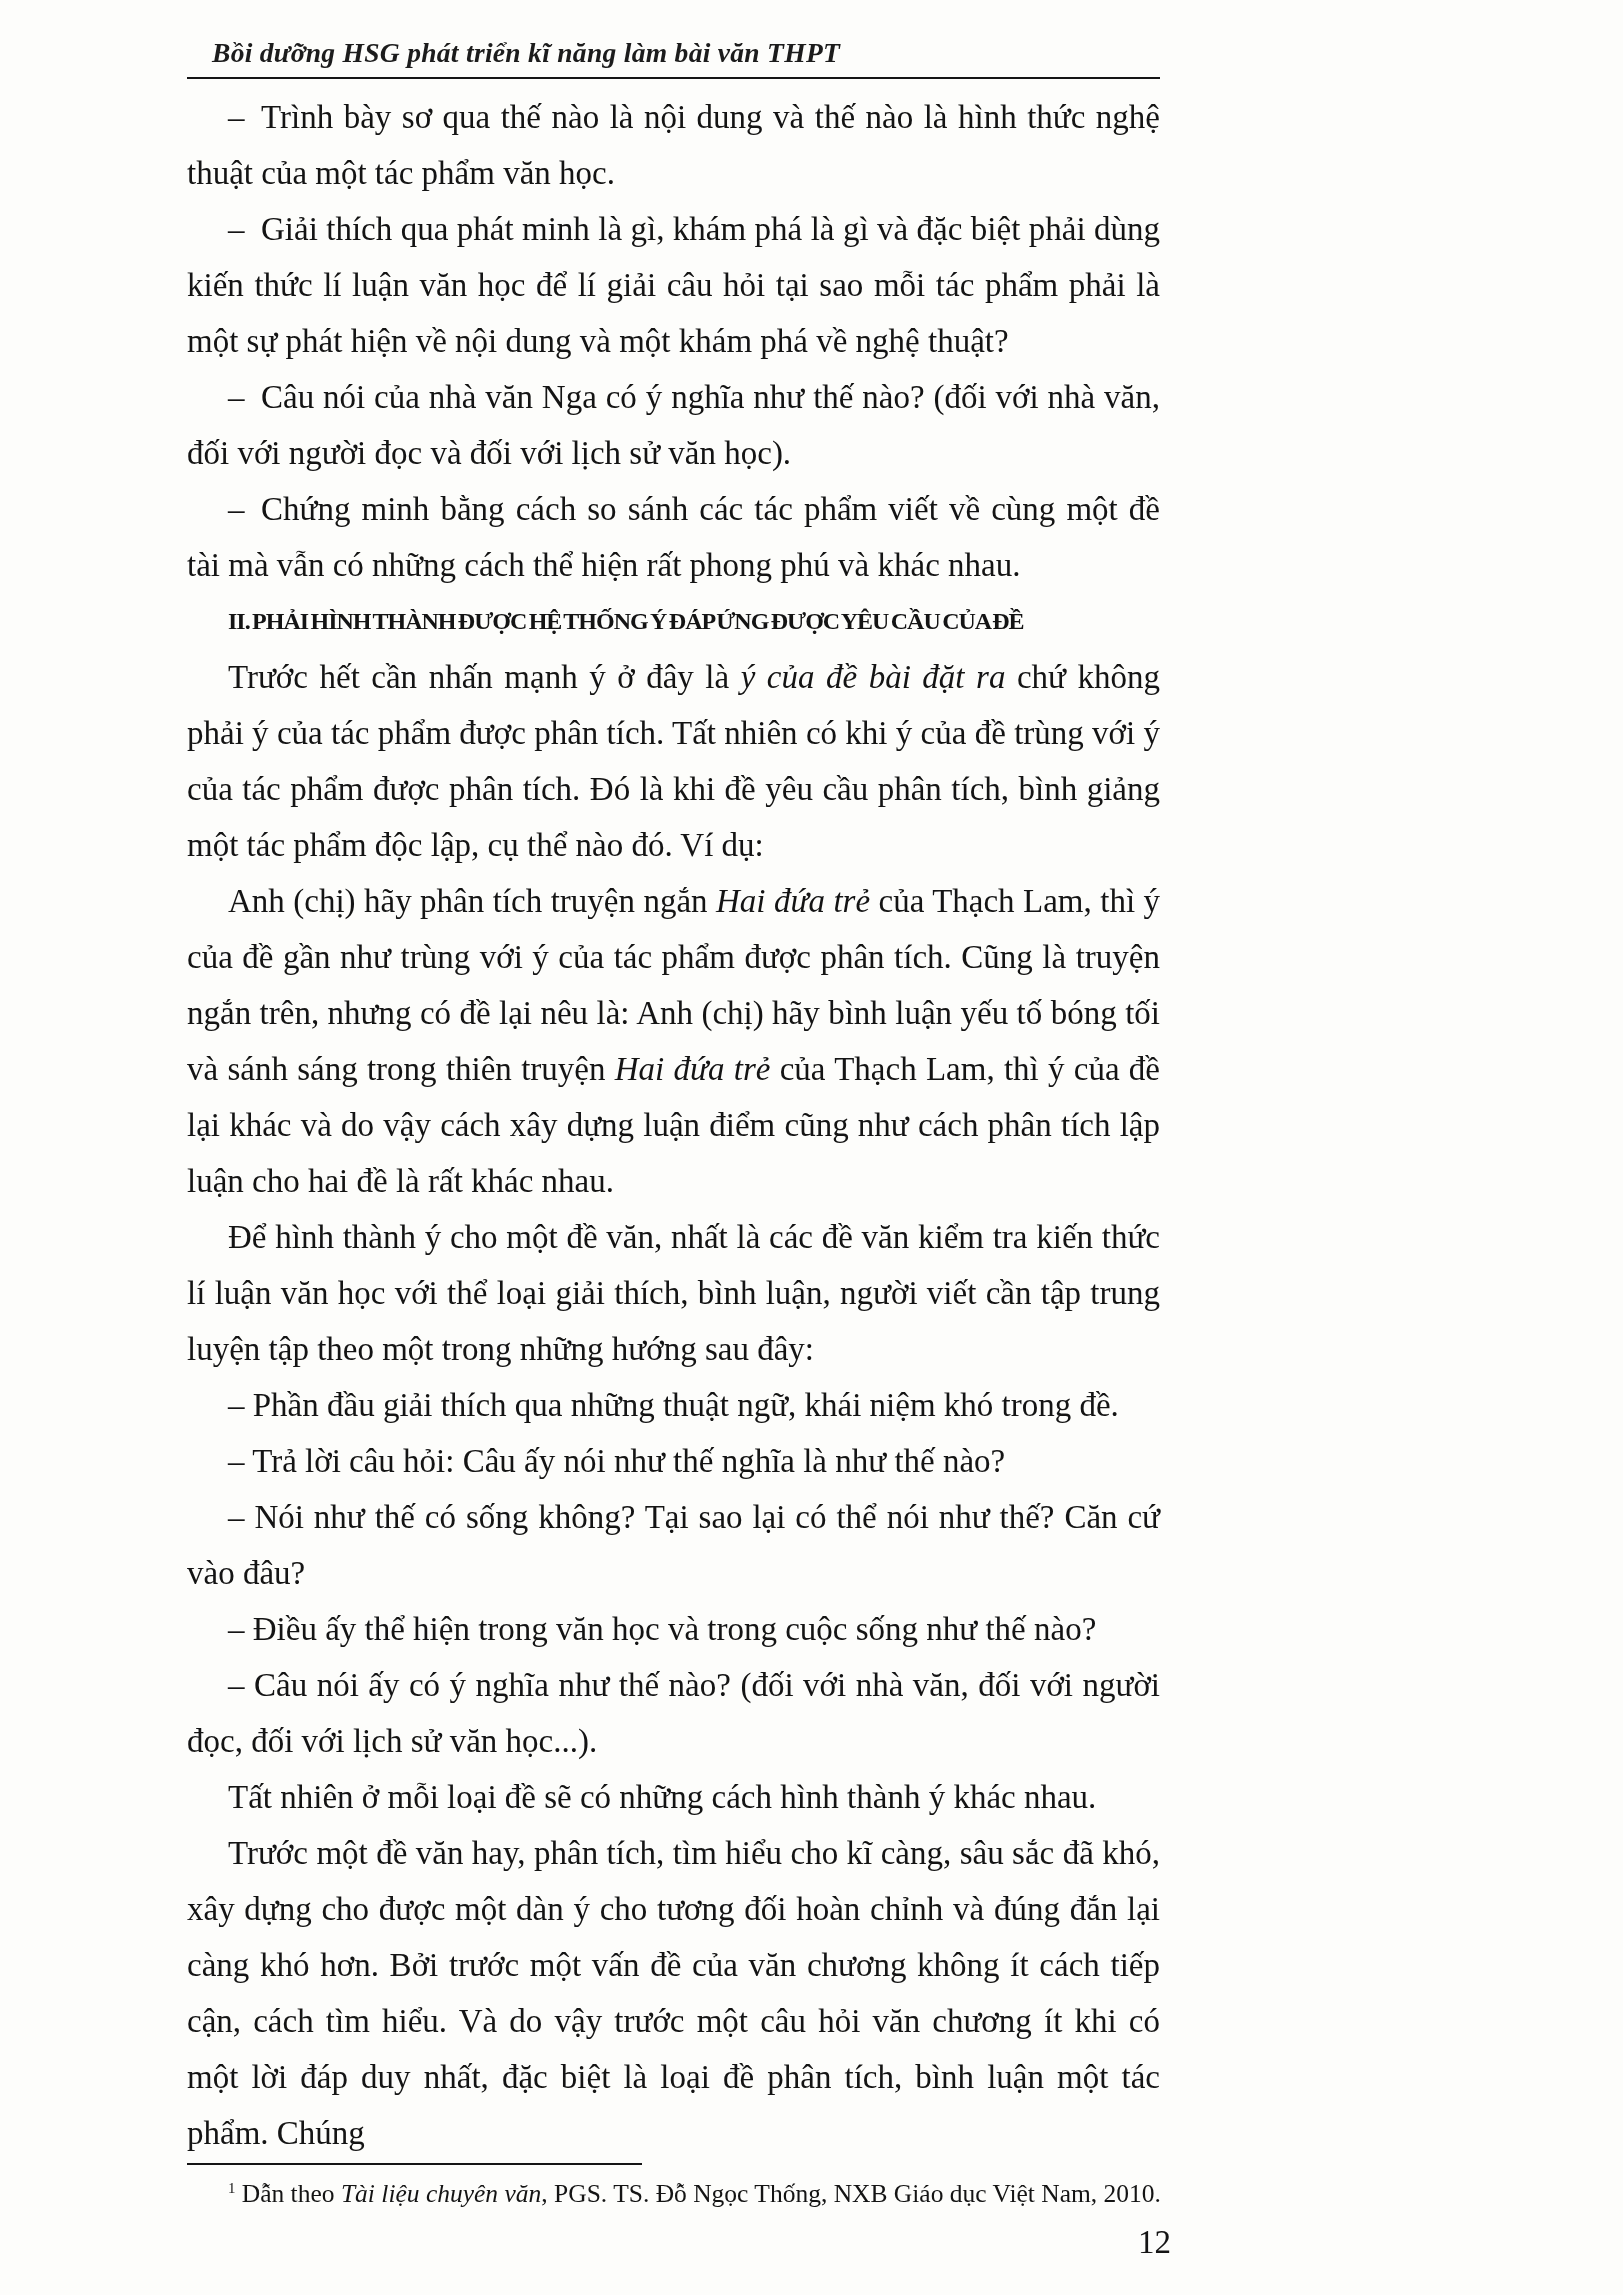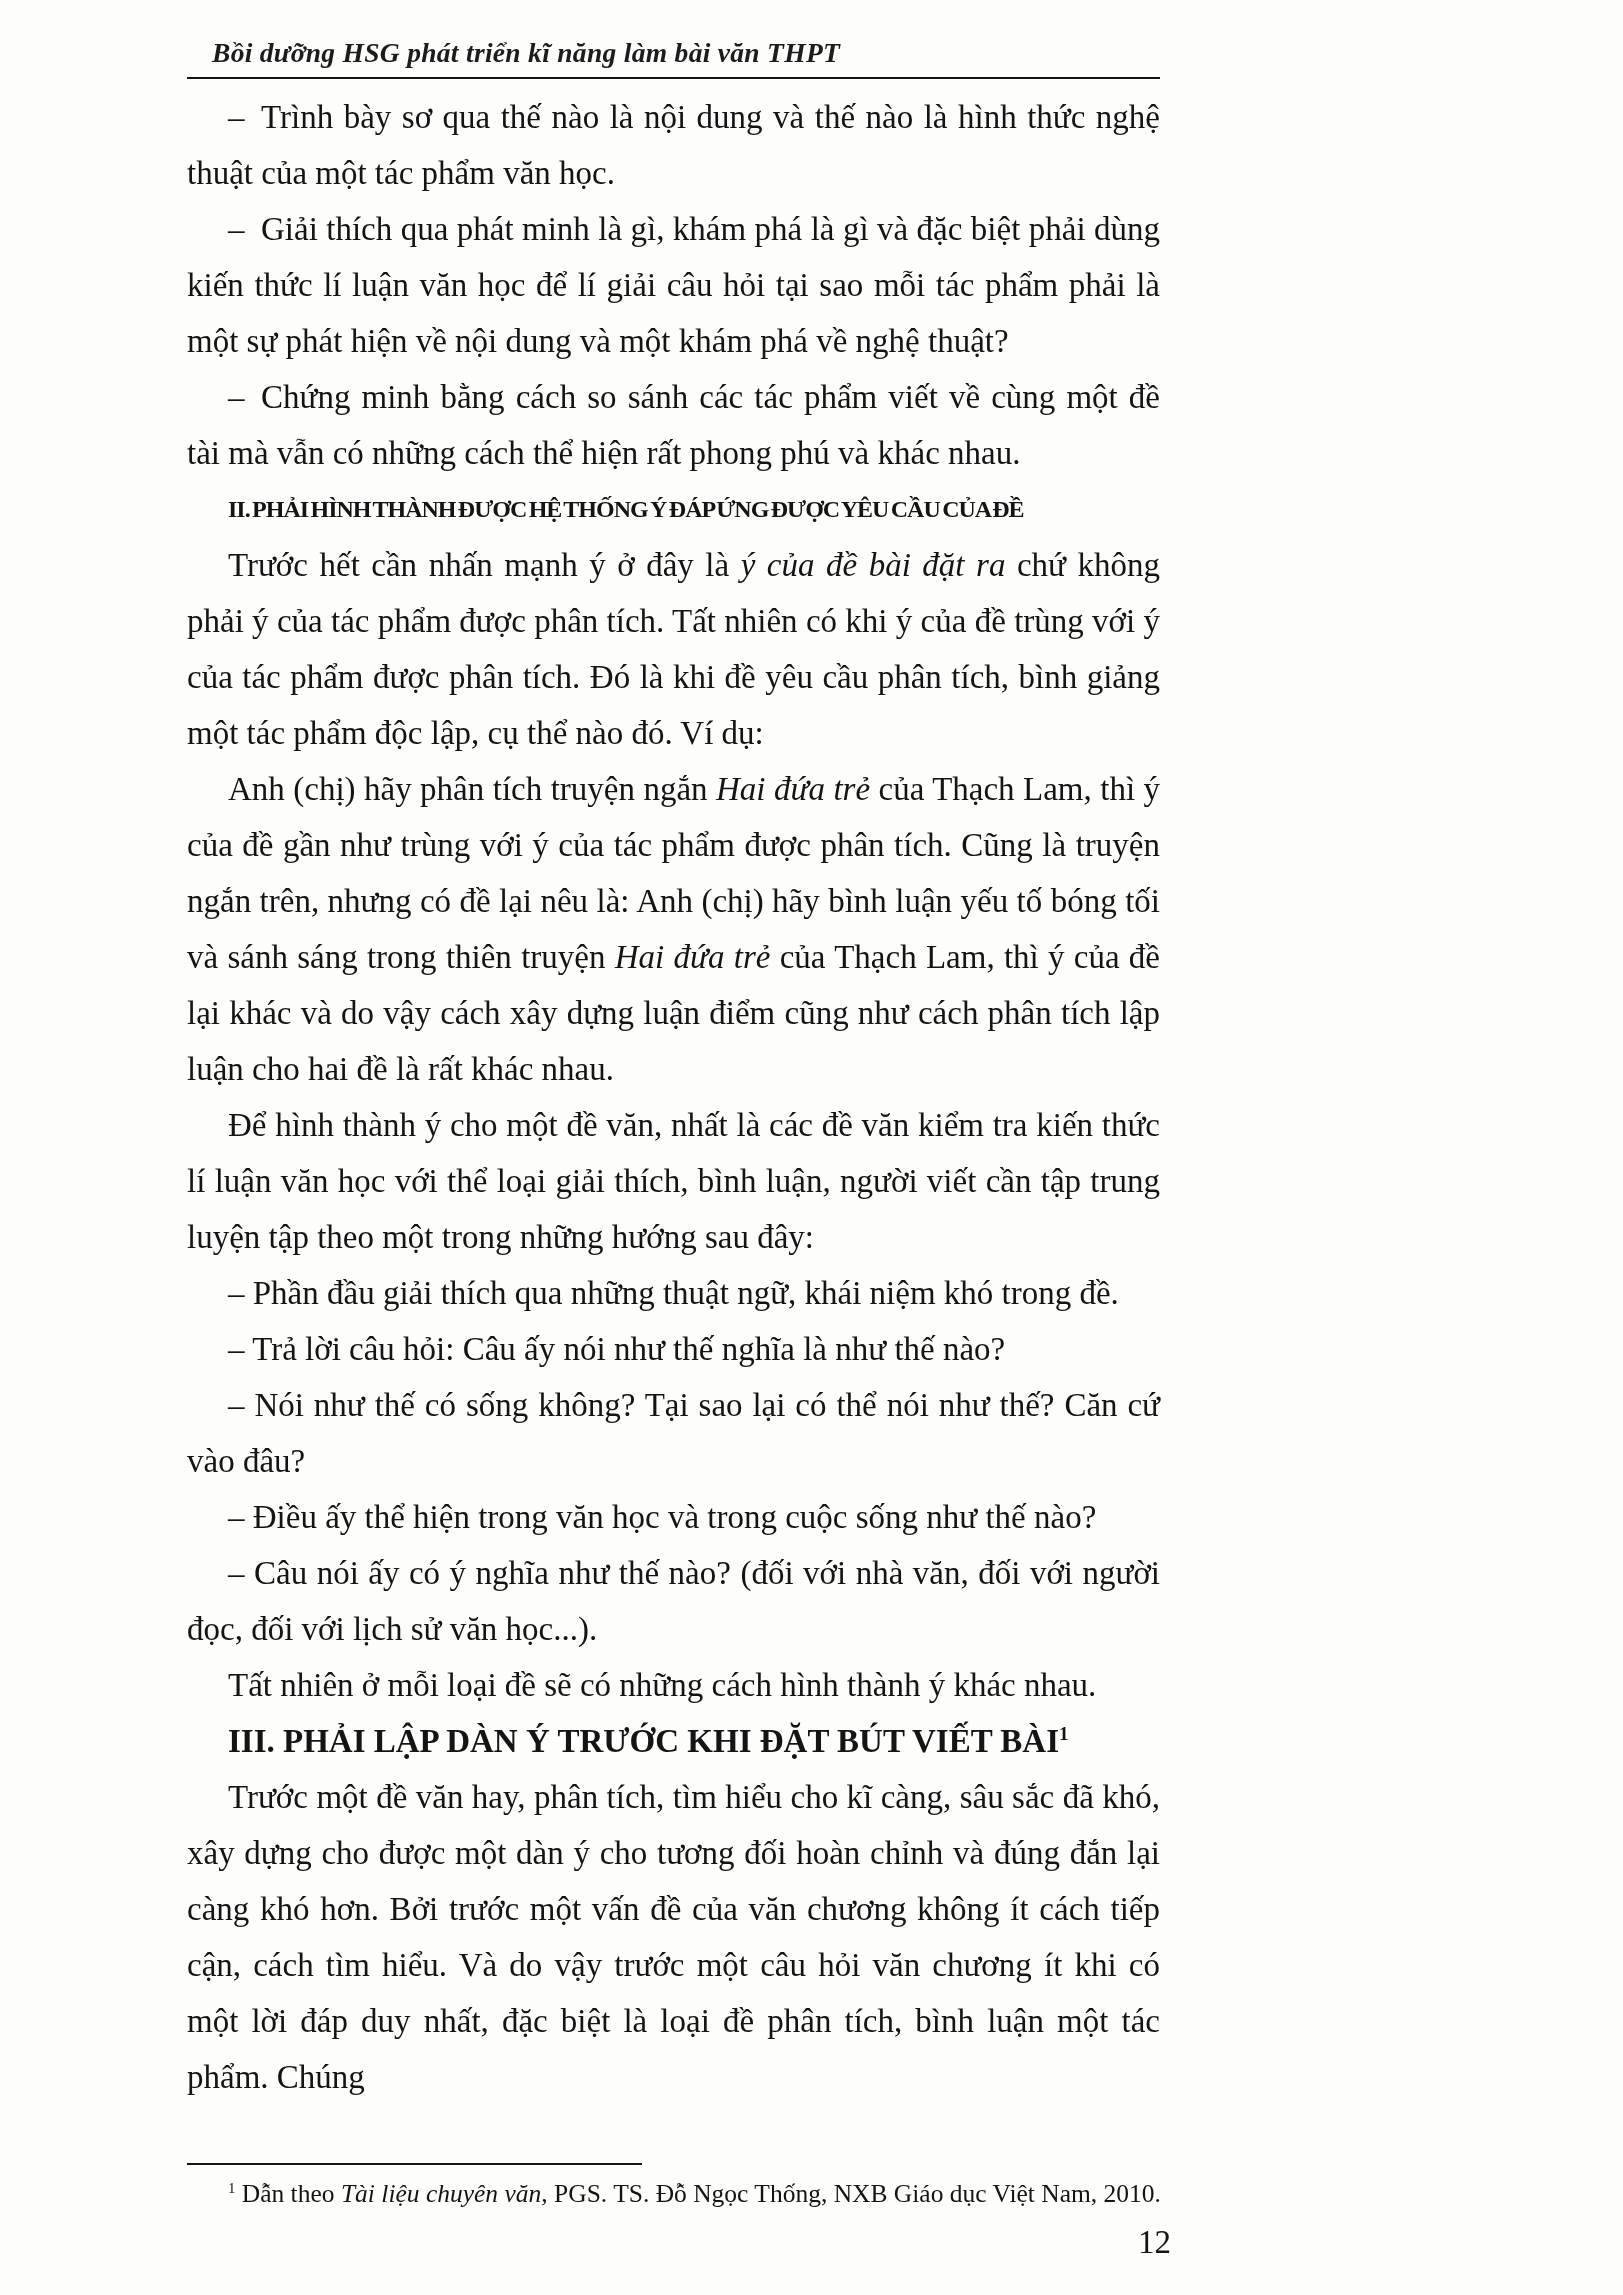--- a/index.html
+++ b/index.html
@@ -76,32 +76,32 @@
 
 <div class="page">
 
   <header class="page-header">
     <span>Bồi dưỡng HSG phát triển kĩ năng làm bài văn THPT</span>
   </header>
 
   <main class="page-body">
       <p class="body"><span>– Trình bày sơ qua thế nào là nội dung và thế nào là hình thức nghệ thuật của một tác phẩm văn học.</span></p>
       <p class="body"><span>– Giải thích qua phát minh là gì, khám phá là gì và đặc biệt phải dùng kiến thức lí luận văn học để lí giải câu hỏi tại sao mỗi tác phẩm phải là một sự phát hiện về nội dung và một khám phá về nghệ thuật?</span></p>
+      <p class="body"><span>– Câu nói của nhà văn Nga có ý nghĩa như thế nào? (đối với nhà văn, đối với người đọc và đối với lịch sử văn học).</span></p>
       <p class="body"><span>– Chứng minh bằng cách so sánh các tác phẩm viết về cùng một đề tài mà vẫn có những cách thể hiện rất phong phú và khác nhau.</span></p>
       <p class="heading condensed"><span>II. PHẢI HÌNH THÀNH ĐƯỢC HỆ THỐNG Ý ĐÁP ỨNG ĐƯỢC YÊU CẦU CỦA ĐỀ</span></p>
       <p class="body"><span>Trước hết cần nhấn mạnh ý ở đây là </span><span class="italic">ý của đề bài đặt ra</span><span> chứ không phải ý của tác phẩm được phân tích. Tất nhiên có khi ý của đề trùng với ý của tác phẩm được phân tích. Đó là khi đề yêu cầu phân tích, bình giảng một tác phẩm độc lập, cụ thể nào đó. Ví dụ:</span></p>
       <p class="body"><span>Anh (chị) hãy phân tích truyện ngắn </span><span class="italic">Hai đứa trẻ</span><span> của Thạch Lam, thì ý của đề gần như trùng với ý của tác phẩm được phân tích. Cũng là truyện ngắn trên, nhưng có đề lại nêu là: Anh (chị) hãy bình luận yếu tố bóng tối và sánh sáng trong thiên truyện </span><span class="italic">Hai đứa trẻ</span><span> của Thạch Lam, thì ý của đề lại khác và do vậy cách xây dựng luận điểm cũng như cách phân tích lập luận cho hai đề là rất khác nhau.</span></p>
       <p class="body"><span>Để hình thành ý cho một đề văn, nhất là các đề văn kiểm tra kiến thức lí luận văn học với thể loại giải thích, bình luận, người viết cần tập trung luyện tập theo một trong những hướng sau đây:</span></p>
       <p class="body"><span>– Phần đầu giải thích qua những thuật ngữ, khái niệm khó trong đề.</span></p>
       <p class="body"><span>– Trả lời câu hỏi: Câu ấy nói như thế nghĩa là như thế nào?</span></p>
       <p class="body"><span>– Nói như thế có sống không? Tại sao lại có thể nói như thế? Căn cứ vào đâu?</span></p>
       <p class="body"><span>– Điều ấy thể hiện trong văn học và trong cuộc sống như thế nào?</span></p>
       <p class="body"><span>– Câu nói ấy có ý nghĩa như thế nào? (đối với nhà văn, đối với người đọc, đối với lịch sử văn học...).</span></p>
       <p class="body"><span>Tất nhiên ở mỗi loại đề sẽ có những cách hình thành ý khác nhau.</span></p>
-      <p class="heading"><span>III. PHẢI LẬP DÀN Ý TRƯỚC KHI ĐẶT BÚT VIẾT BÀI</span><sup>1</sup></p>
       <p class="body"><span>Trước một đề văn hay, phân tích, tìm hiểu cho kĩ càng, sâu sắc đã khó, xây dựng cho được một dàn ý cho tương đối hoàn chỉnh và đúng đắn lại càng khó hơn. Bởi trước một vấn đề của văn chương không ít cách tiếp cận, cách tìm hiểu. Và do vậy trước một câu hỏi văn chương ít khi có một lời đáp duy nhất, đặc biệt là loại đề phân tích, bình luận một tác phẩm. Chúng</span></p>
     </main>
 
   <footer class="page-footer">
     <div class="footnote-rule"></div>
     <div class="footnote"><sup>1</sup><span> Dẫn theo </span><span class="italic">Tài liệu chuyên văn</span><span>, PGS. TS. Đỗ Ngọc Thống, NXB Giáo dục Việt Nam, 2010.</span></div>
     <div class="page-number">12</div>
   </footer>
 
 </div>

